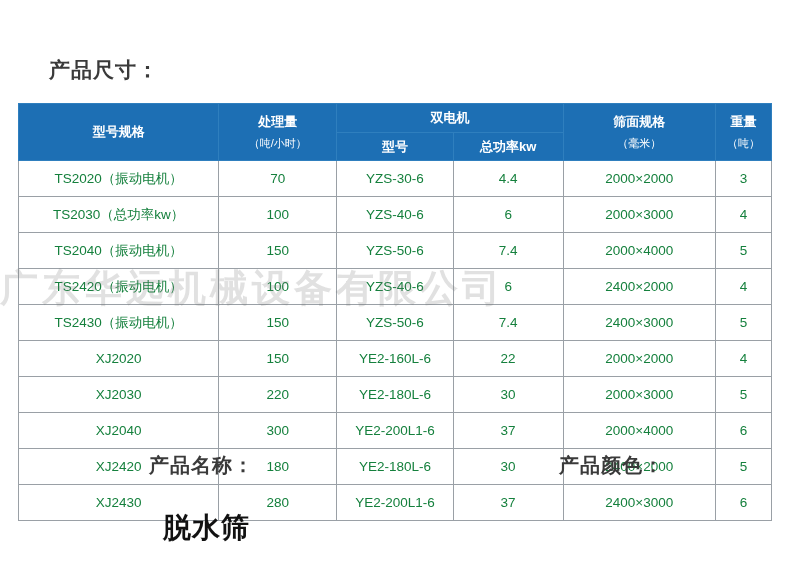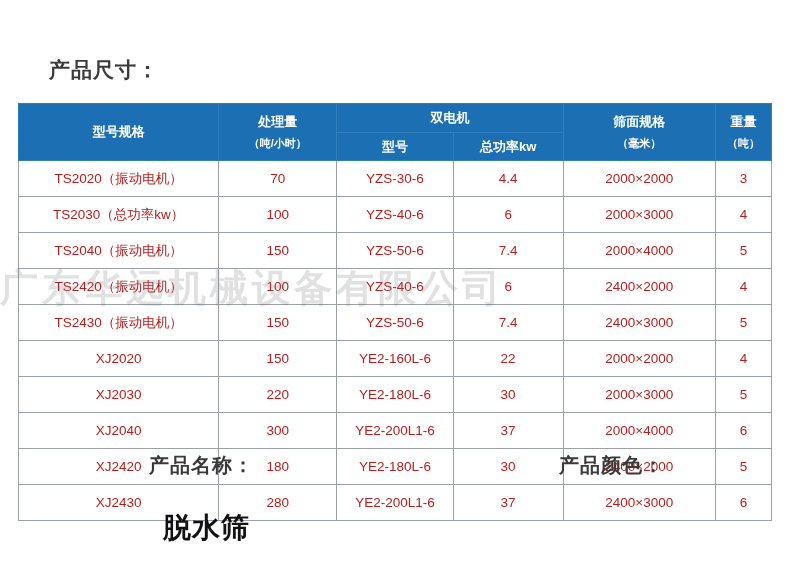--- a/index.html
+++ b/index.html
@@ -51,28 +51,28 @@
     color: #ffffff;
     border: 1px solid #2f7fbe;
     font-size: 13px;
     font-weight: bold;
     line-height: 1.35;
     padding: 5px 2px;
   }
   table.spec thead th .unit {
     display: block;
     font-size: 11px;
-    font-weight: bold;
+    font-weight: normal;
     margin-top: 6px;
   }
   table.spec tbody td {
     height: 33px;
     font-size: 13.5px;
     background: transparent;
-    color: #b91c1c;
+    color: #15803d;
     white-space: nowrap;
   }
   .col-model { width: 200px; }
   .col-cap { width: 118px; }
   .col-motor-model { width: 116px; }
   .col-motor-power { width: 110px; }
   .col-screen { width: 152px; }
   .col-weight { width: 56px; }
 
   .watermark {

